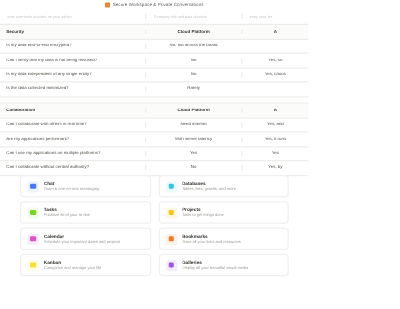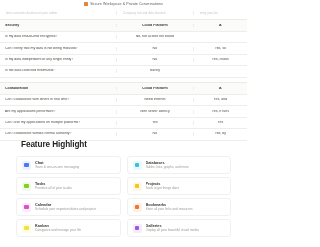--- a/index.html
+++ b/index.html
@@ -244,21 +244,20 @@
       <div class="cell c2">Yes</div>
     </div>
     <div class="trow">
       <div class="cell c0">Can I collaborate without central authority?</div>
       <div class="cell c1">No</div>
       <div class="cell c2">Yes, by</div>
     </div>
   </div>
 
   <div class="fh">
-    <div class="fh-title">Feature Highlight</div>
     <div class="fh-grid">
 
       <div class="fcard">
         <span class="fcard-icon" style="background: rgb(238, 242, 254);">
             <span class="fcard-glyph" style="background: rgb(74, 122, 240);"></span>
           </span>
         <span class="fcard-text">
           <span class="fcard-title" style="display: block;">Chat</span>
           <span class="fcard-desc" style="display: block;">Team &amp; one-on-one messaging</span>
         </span>

